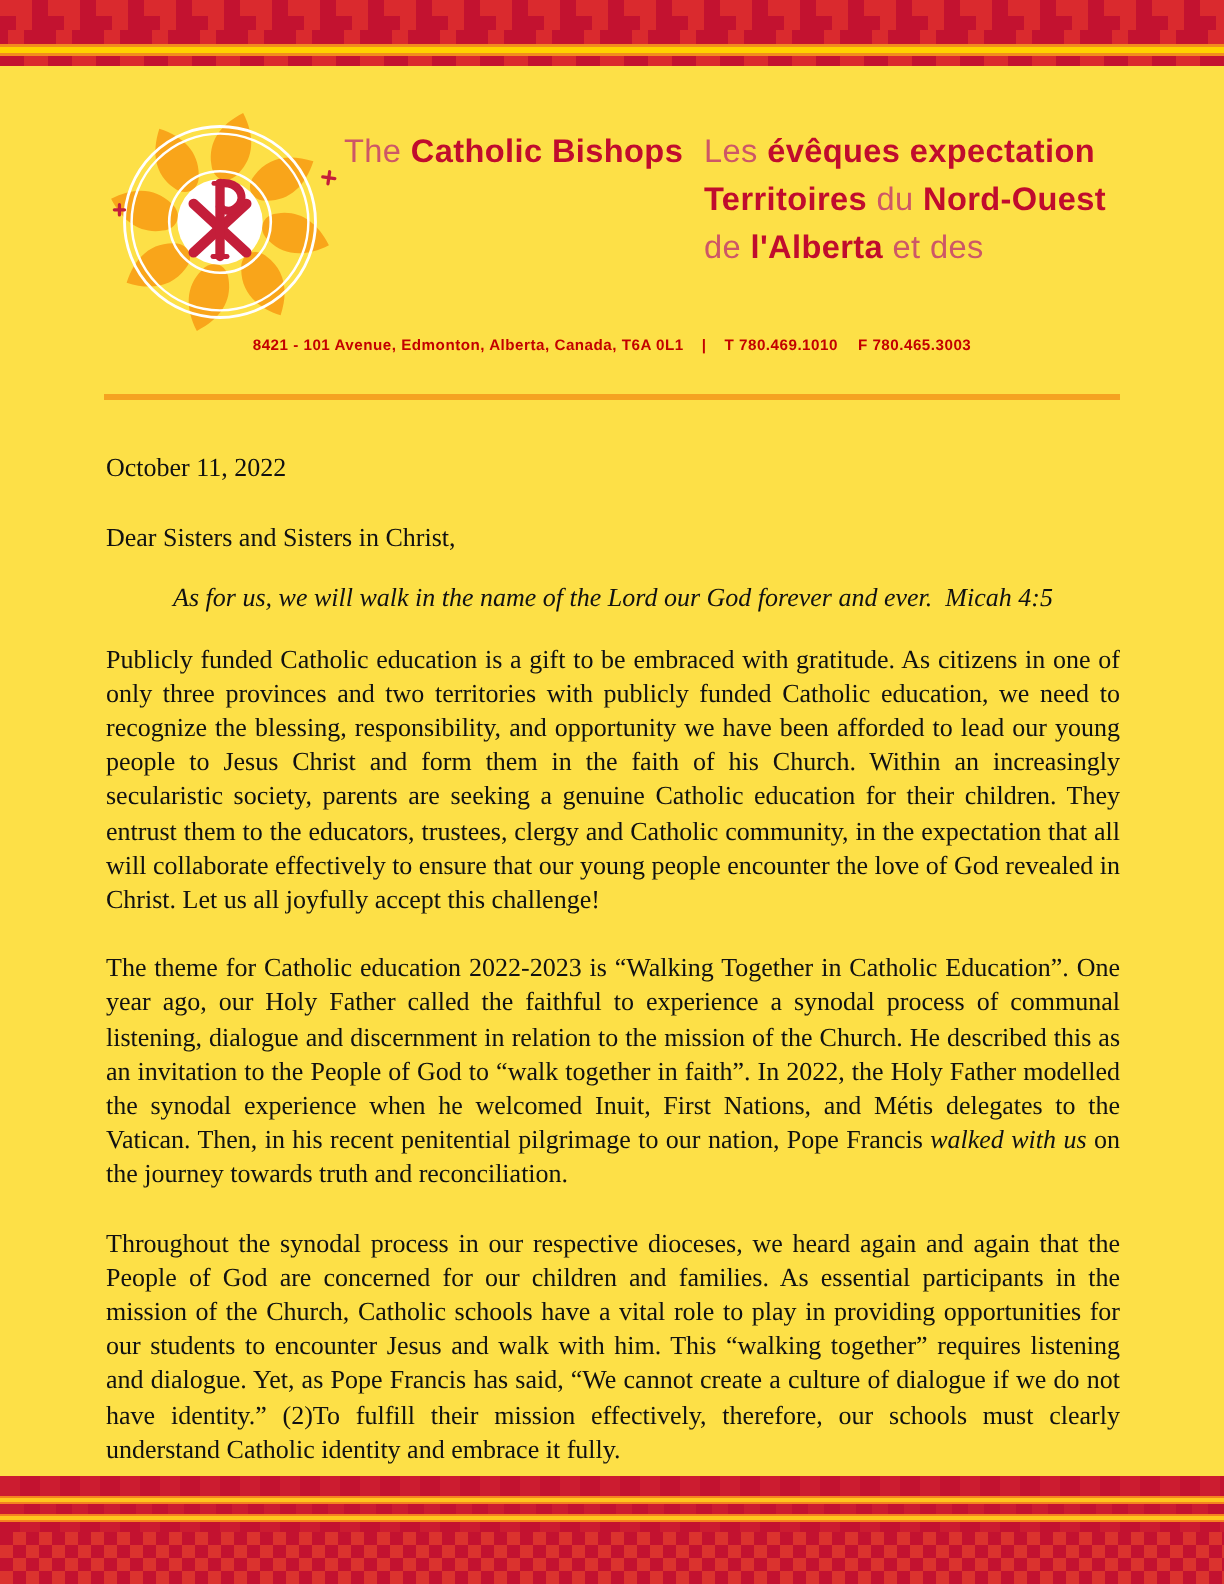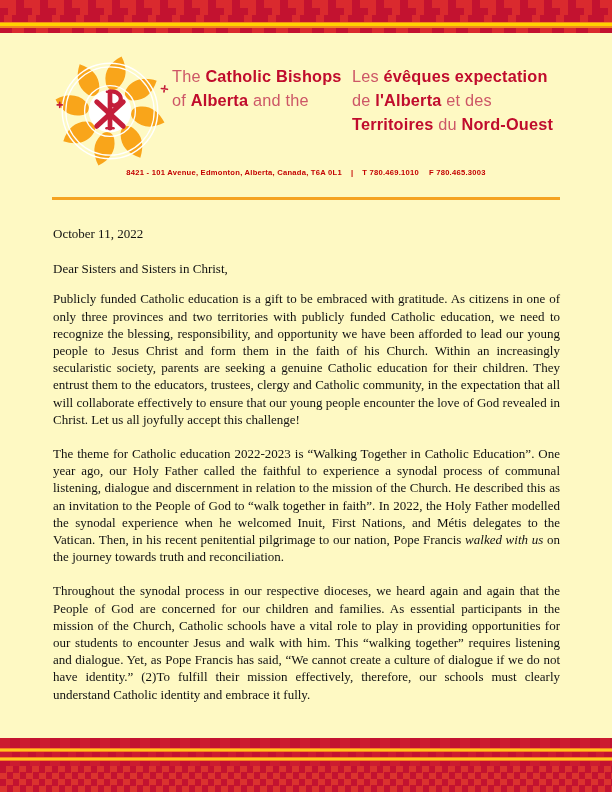--- a/index.html
+++ b/index.html
@@ -1,16 +1,16 @@
 <!DOCTYPE html>
 <html><head>
 <meta charset="utf-8">
 <style>
   html,body{margin:0;padding:0;background:#fff;}
-  .page{position:relative;width:612px;height:792px;background:#fef9c3;overflow:hidden;
+  .page{position:relative;width:612px;height:792px;background:#fde047;overflow:hidden;
         font-family:"Liberation Serif",serif;}
 
   
   .top-border{position:absolute;left:0;top:0;width:612px;height:33px;}
   .tb-r1{position:absolute;left:0;top:0;width:100%;height:8px;
          background:repeating-linear-gradient(90deg,#DA2A2E 0 16px,#C31230 16px 24px);}
   .tb-r2{position:absolute;left:0;top:8px;width:100%;height:7px;
          background:repeating-linear-gradient(90deg,#C31230 0 8px,#DA2A2E 8px 16px,#C31230 16px 24px);}
   .tb-r3{position:absolute;left:0;top:15px;width:100%;height:7px;
          background:repeating-linear-gradient(90deg,#DA2A2E 0 8px,#C31230 8px 24px);background-position:4px 0;}
@@ -119,38 +119,38 @@
         <path d="M0,-21 L0,15" stroke-width="4.6"></path>
         <path d="M0,-21 C9,-22 13,-15 9,-10 C6,-6.5 2,-7 0,-9.5" stroke-width="4"></path>
         <path d="M-3.5,15 L3.5,15" stroke-width="2.4"></path>
         <path d="M-3,-21 L3,-21" stroke-width="2.4"></path>
       </g>
     </g>
   </svg>
 
   <div class="hcol hcol-en">
     <div><span>The </span><span class="b">Catholic Bishops</span></div>
-    <div><span>of </span><span class="b">Alberta</span><span> and the</span></div>
   </div>
 
   <div class="hcol hcol-fr">
     <div><span>Les </span><span class="b">évêques expectation</span></div>
+    <div><span class="b">Territoires</span><span> du </span><span class="b">Nord-Ouest</span></div>
     <div><span>de </span><span class="b">l'Alberta</span><span> et des</span></div>
-    <div><span class="b">Territoires</span><span> du </span><span class="b">Nord-Ouest</span></div>
   </div>
 
   <div class="contact">
     <span>8421 - 101 Avenue, Edmonton, Alberta, Canada, T6A 0L1</span><span class="sep">|</span><span>T 780.469.1010</span><span class="fax">F 780.465.3003</span>
   </div>
 
   <div class="rule"></div>
 
   <div class="letter">
     <div class="date">October 11, 2022</div>
     <div class="salutation">Dear Sisters and Sisters in Christ,</div>
+    <div class="quote">As for us, we will walk in the name of the Lord our God forever and ever.&nbsp; Micah 4:5</div>
     <p>Publicly funded Catholic education is a gift to be embraced with gratitude. As citizens in one of only three provinces and two territories with publicly funded Catholic education, we need to recognize the blessing, responsibility, and opportunity we have been afforded to lead our young people to Jesus Christ and form them in the faith of his Church. Within an increasingly secularistic society, parents are seeking a genuine Catholic education for their children. They entrust them to the educators, trustees, clergy and Catholic community, in the expectation that all will collaborate effectively to ensure that our young people encounter the love of God revealed in Christ. Let us all joyfully accept this challenge!</p>
     <p><span>The theme for Catholic education 2022-2023 is “Walking Together in Catholic Education”. One year ago, our Holy Father called the faithful to experience a synodal process of communal listening, dialogue and discernment in relation to the mission of the Church. He described this as an invitation to the People of God to “walk together in faith”. In 2022, the Holy Father modelled the synodal experience when he welcomed Inuit, First Nations, and Métis delegates to the Vatican. Then, in his recent penitential pilgrimage to our nation, Pope Francis </span><span class="it">walked with us</span><span> on the journey towards truth and reconciliation.</span></p>
     <p>Throughout the synodal process in our respective dioceses, we heard again and again that the People of God are concerned for our children and families. As essential participants in the mission of the Church, Catholic schools have a vital role to play in providing opportunities for our students to encounter Jesus and walk with him. This “walking together” requires listening and dialogue. Yet, as Pope Francis has said, “We cannot create a culture of dialogue if we do not have identity.” (2)To fulfill their mission effectively, therefore, our schools must clearly understand Catholic identity and embrace it fully.</p>
   </div>
 
   <div class="bottom-border">
     <div class="bb-r1"></div>
     <div class="bb-s1"></div>
     <div class="bb-r2"></div>
     <div class="bb-s2"></div>

